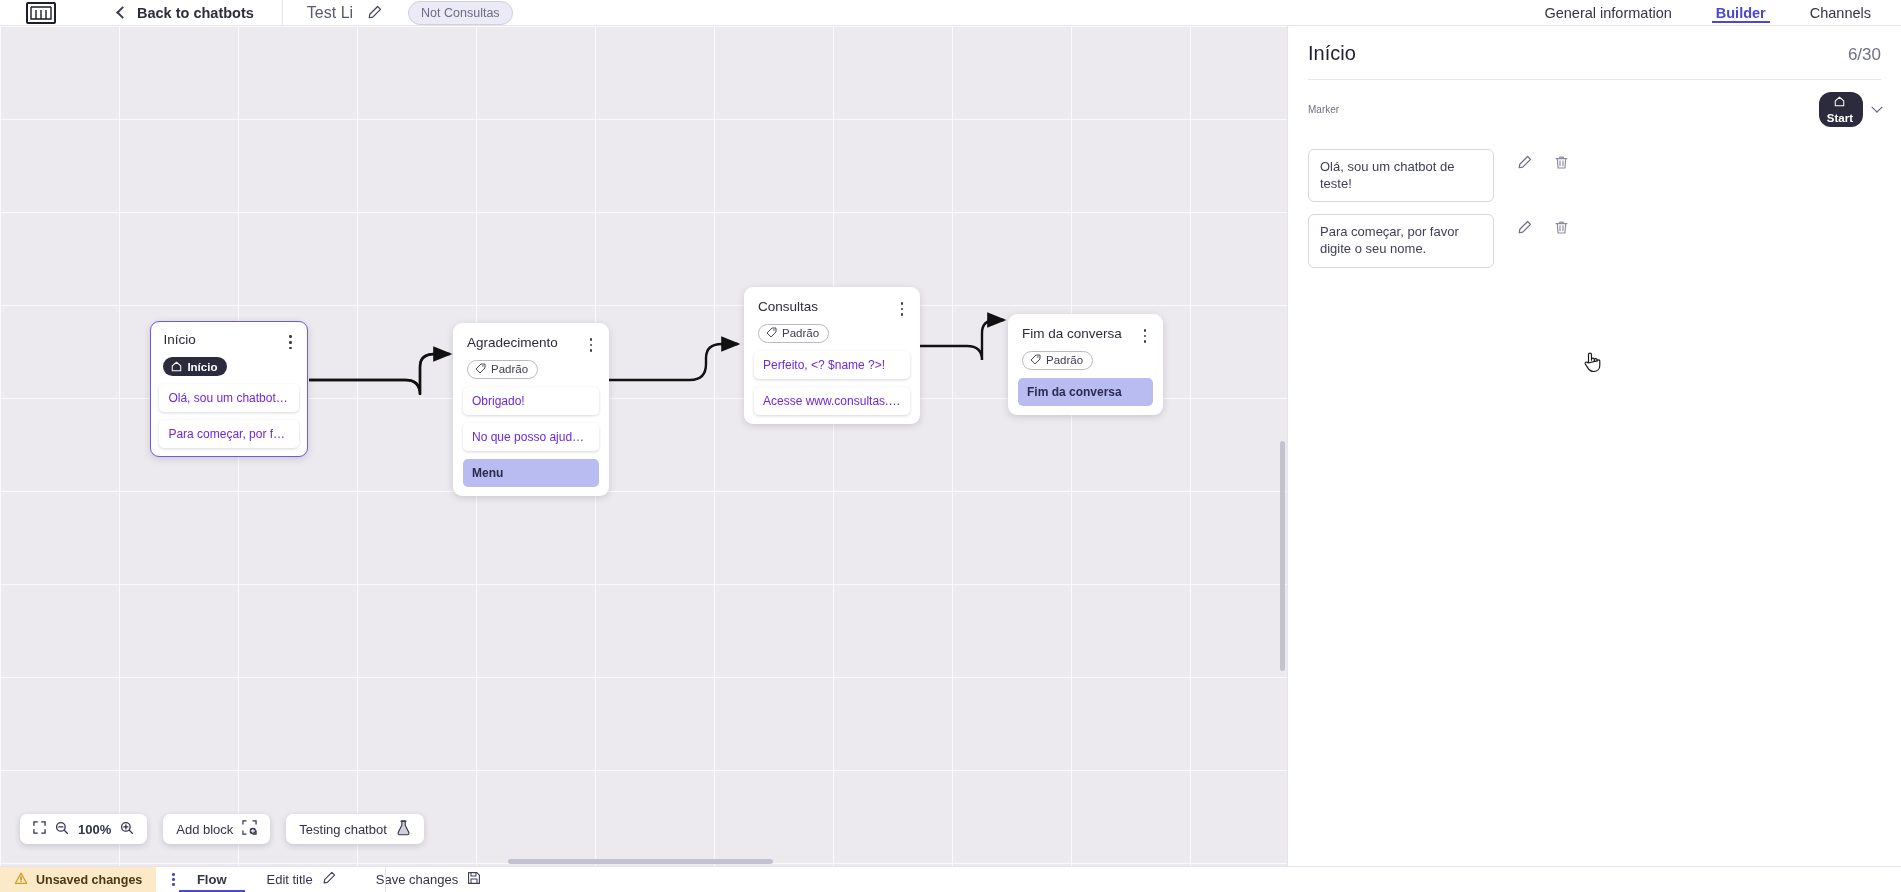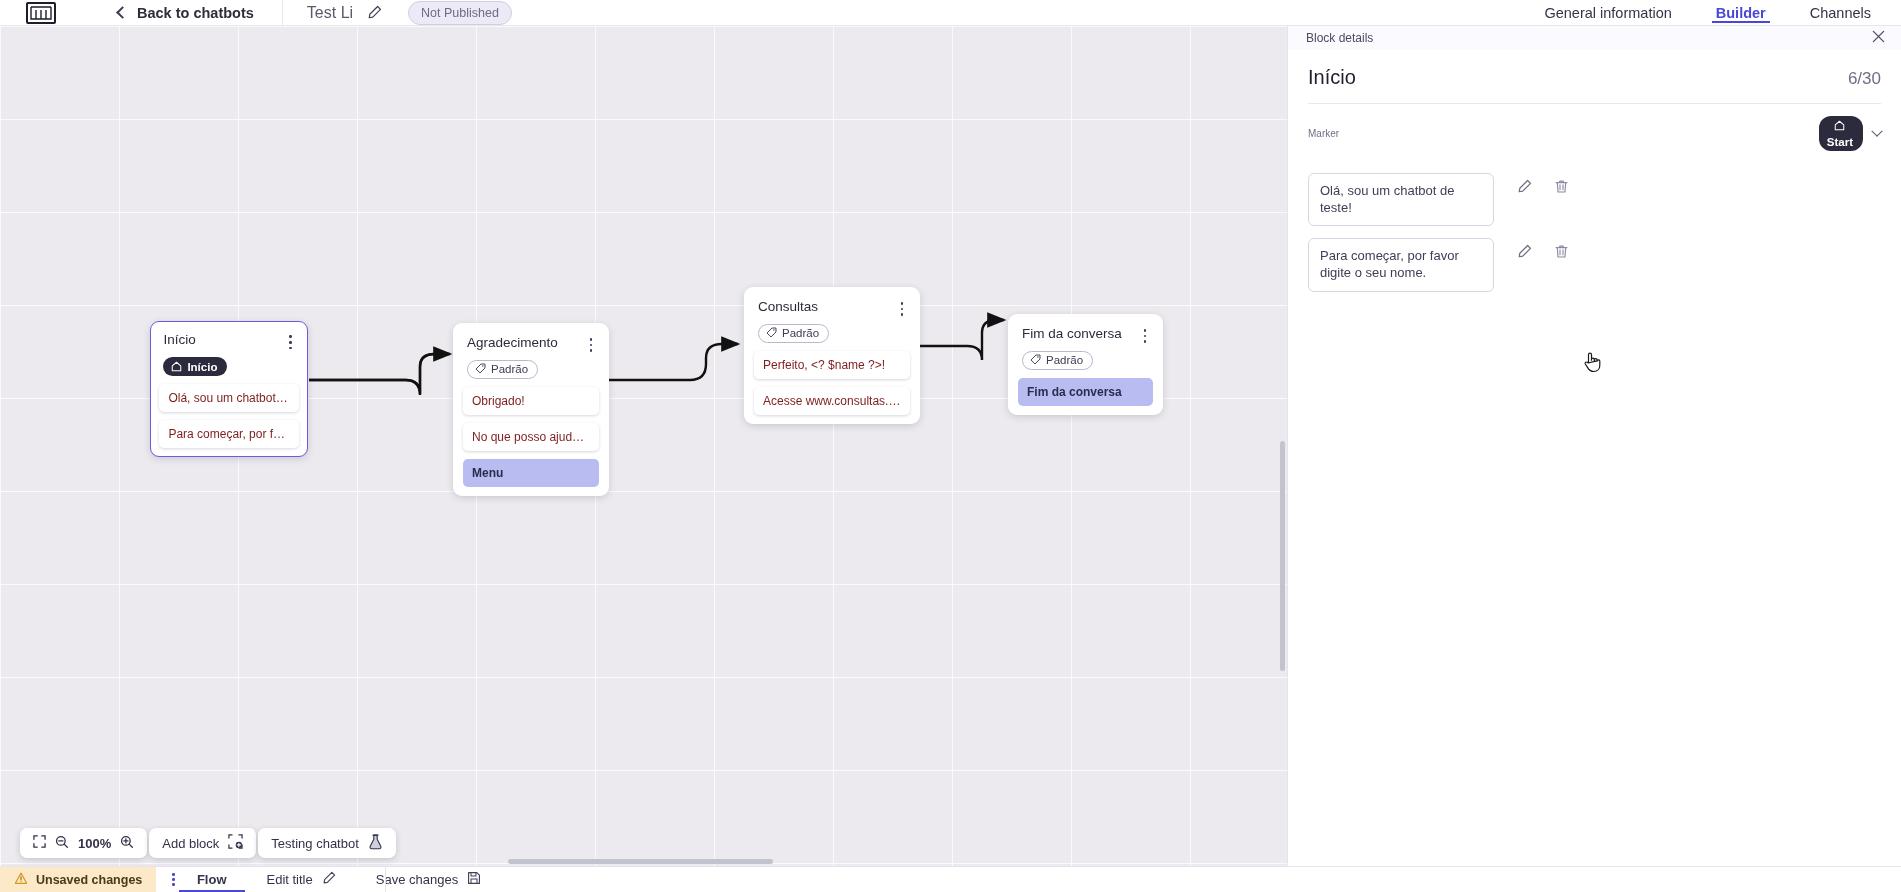--- a/index.html
+++ b/index.html
@@ -79,27 +79,27 @@
   }
   .tag-start {
     display:inline-flex; align-items:center; gap:5px;
     background:#2c2b3d; color:#fff; border-radius:12px;
     font-size:11.5px; font-weight:700; padding:3.5px 10px 3.5px 8px;
     margin: 8px 0 0 4px;
   }
   .msg {
     margin-top:8px; background:#fff; border-radius:5px;
     box-shadow: 0 1px 3px rgba(40,40,70,.18);
-    font-size:12px; color:#7f1d1d; padding:7px 9px;
+    font-size:12px; color:#6d28d9; padding:7px 9px;
     white-space:nowrap; overflow:hidden; text-overflow:ellipsis;
   }
   .msg.accent { background:#b9bcf0; color:#2b2b50; font-weight:700; box-shadow:none; }
 
   
-  .ctools { position:absolute; left:20px; bottom:8px; display:flex; gap:2px; z-index:12;}
+  .ctools { position:absolute; left:20px; bottom:22px; display:flex; gap:16px; z-index:12;}
   .ctool {
     background:#fff; border-radius:7px; box-shadow:0 2px 6px rgba(40,40,70,.18);
     height:30px; display:flex; align-items:center; gap:9px; padding:0 13px;
     font-size:13px; color:#32324a; cursor:pointer;
   }
   .ctool .zval { font-weight:700; font-size:13px; }
 
   
   .hbar { position:absolute; left:508px; bottom:2px; width:265px; height:5px; background:#c3c3cf; border-radius:3px;}
   .vbar { position:absolute; right:2px; top:415px; width:5px; height:230px; background:#c3c3cf; border-radius:3px;}
@@ -188,21 +188,21 @@
     <span class="chev-left"></span>
     <span class="back-txt">Back to chatbots</span>
   </div>
   <div class="topdiv"></div>
   <span class="bot-title">Test Li</span>
   <span class="pencil-ic">
     <svg width="15" height="15" viewBox="0 0 16 16">
         <path d="M11.3 1.6l3.1 3.1-8.3 8.3-3.7.6.6-3.7z" fill="none" stroke="#40405a" stroke-width="1.3" stroke-linejoin="round"></path>
       </svg>
   </span>
-  <span class="pill-np">Not Published</span>
+  <span class="pill-np">Not Consultas</span>
 
   <div class="toptabs">
     <div class="toptab">General information</div>
     <div class="toptab active">Builder</div>
     <div class="toptab">Channels</div>
   </div>
 </div>
 
 <div class="canvas">
 
@@ -340,28 +340,20 @@
           </svg>
       </span>
     </div>
   </div>
 
   <div class="hbar"></div>
   <div class="vbar"></div>
 </div>
 
 <div class="panel">
-  <div class="panel-head">
-    <span class="ph-t">Block details</span>
-    <span class="x-ic">
-      <svg width="13" height="13" viewBox="0 0 14 14">
-          <path d="M1.5 1.5l11 11M12.5 1.5l-11 11" stroke="#4a4a60" stroke-width="1.4" stroke-linecap="round"></path>
-        </svg>
-    </span>
-  </div>
 
   <div class="panel-body">
     <div class="title-row">
       <span class="blk-title">Início</span>
       <span class="counter">6/30</span>
     </div>
     <div class="hr"></div>
 
     <div class="marker-row">
       <span class="marker-lbl">Marker</span>

